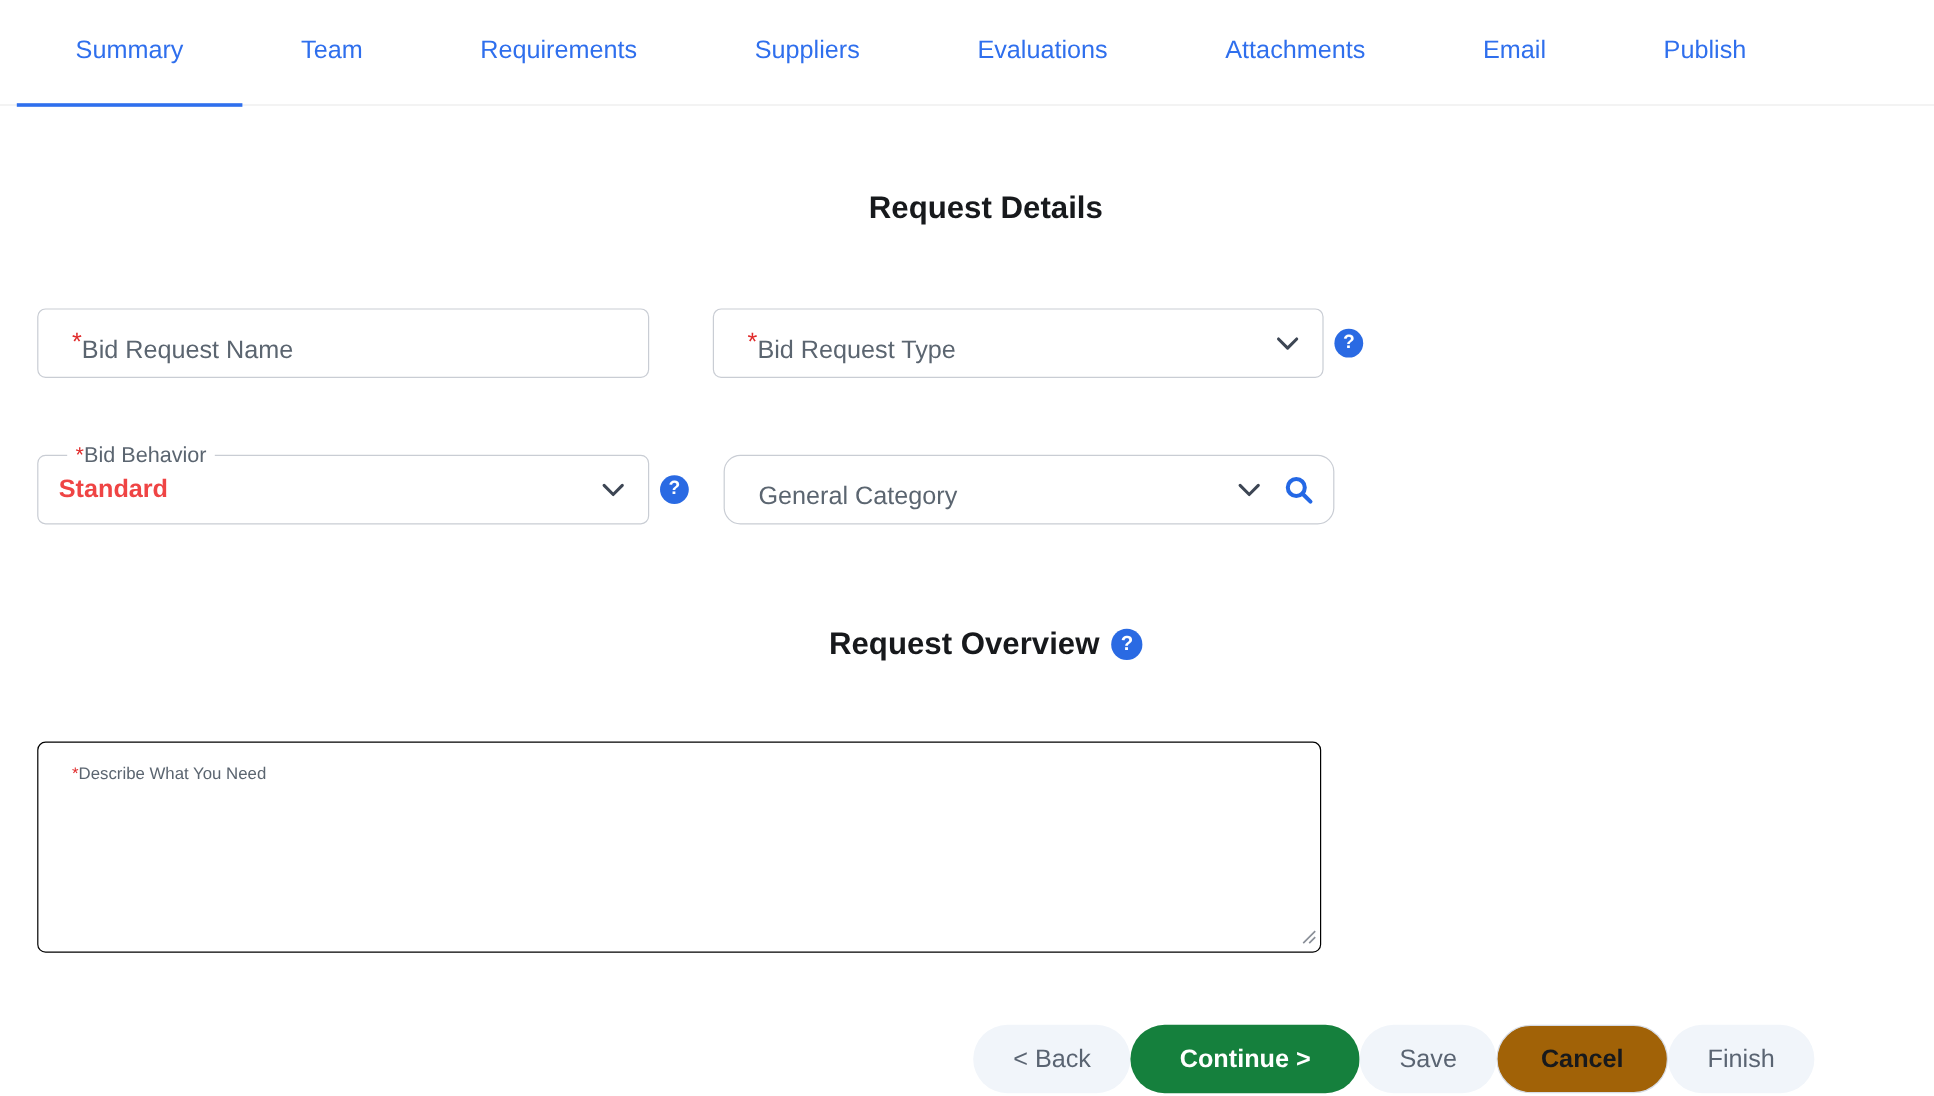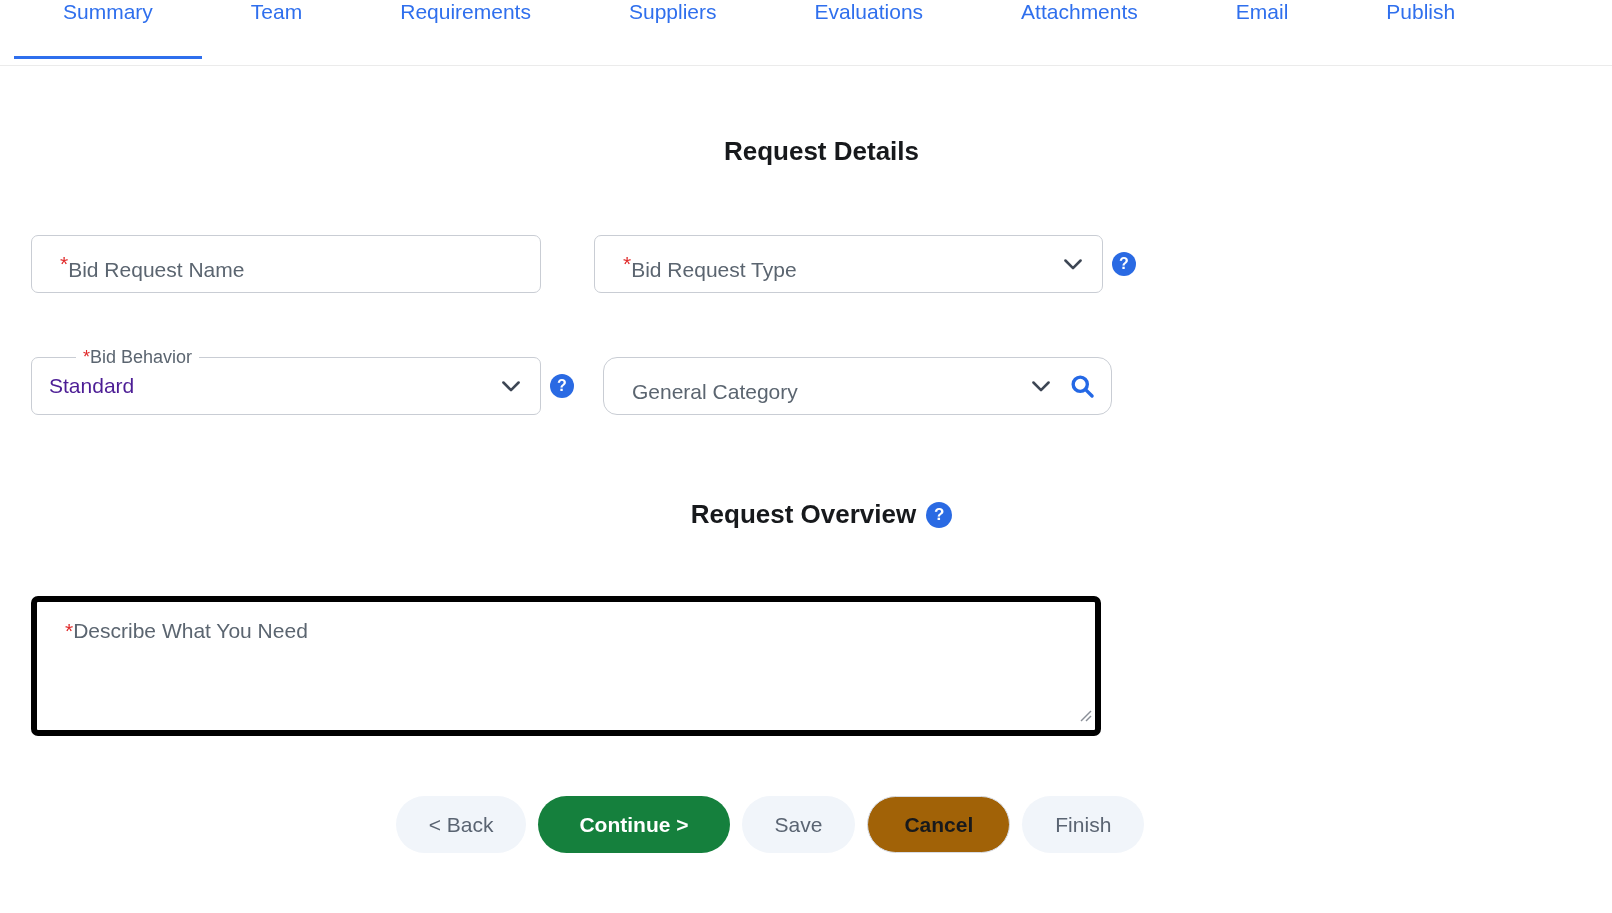--- a/index.html
+++ b/index.html
@@ -7,22 +7,22 @@
     width: 1612px; height: 913px;
     background: #ffffff;
     font-family: "Liberation Sans", sans-serif;
     overflow: hidden;
     color: #22262b;
   }
 
   
   .tabbar {
     display: flex;
-    align-items: flex-start;
-    height: 66px;
+    align-items: flex-end;
+    height: 88px;
     border-bottom: 1px solid #ebebeb;
     padding-left: 14px;
   }
   .tab {
     color: #2f6fed;
     font-size: 21px;
     padding: 0 49px 33px 49px;
     cursor: pointer;
     position: relative;
     white-space: nowrap;
@@ -84,71 +84,71 @@
     align-items: center;
     font-size: 21px;
     cursor: text;
   }
   .field.w-left  { width: 510px; }
   .field.w-right { width: 509px; margin-left: 53px; }
 
   .field .pad { padding-left: 28px; display: flex; align-items: center; flex: 1 1 auto; overflow: hidden; }
   .req  { color: #e02b2b; }
   .ph   { color: #5b6570; margin-top: 12px; }
-  .val  { color: #4c1d95; padding-left: 17px; }
+  .val  { color: #ef4444; padding-left: 17px; font-weight: bold; }
 
   .field .trailing {
     display: flex;
     align-items: center;
     gap: 14px;
     padding-right: 15px;
   }
   .chevron svg, .search svg { display: block; cursor: pointer; }
 
   
   .float-label {
     position: absolute;
     top: -11px;
-    left: 44px;
+    left: 24px;
     background: #ffffff;
     padding: 0 7px;
     font-size: 18px;
     line-height: 20px;
     color: #5b6570;
     white-space: nowrap;
   }
 
   .row-help { margin-left: 9px; }
 
   
   .textarea {
     position: relative;
     margin: 66px 0 0 31px;
     width: 1070px;
-    height: 140px;
-    border: 6px solid #000000;
+    height: 176px;
+    border: 1px solid #000000;
     border-radius: 7px;
-    font-size: 21px;
+    font-size: 14px;
     padding: 17px 28px;
     cursor: text;
   }
   .resize-handle {
     position: absolute;
     right: 3px; bottom: 3px;
     cursor: nwse-resize;
   }
 
   
   .actions {
     display: flex;
-    justify-content: center;
-    align-items: center;
-    gap: 12px;
+    justify-content: flex-end;
+    align-items: center;
+    gap: 0;
     margin-top: 60px;
-    padding-right: 72px;
+    padding-right: 100px;
   }
   .btn {
     height: 57px;
     border-radius: 29px;
     border: none;
     background: #f1f5fa;
     color: #5a6472;
     font-family: "Liberation Sans", sans-serif;
     font-size: 21px;
     padding: 0 33px;

